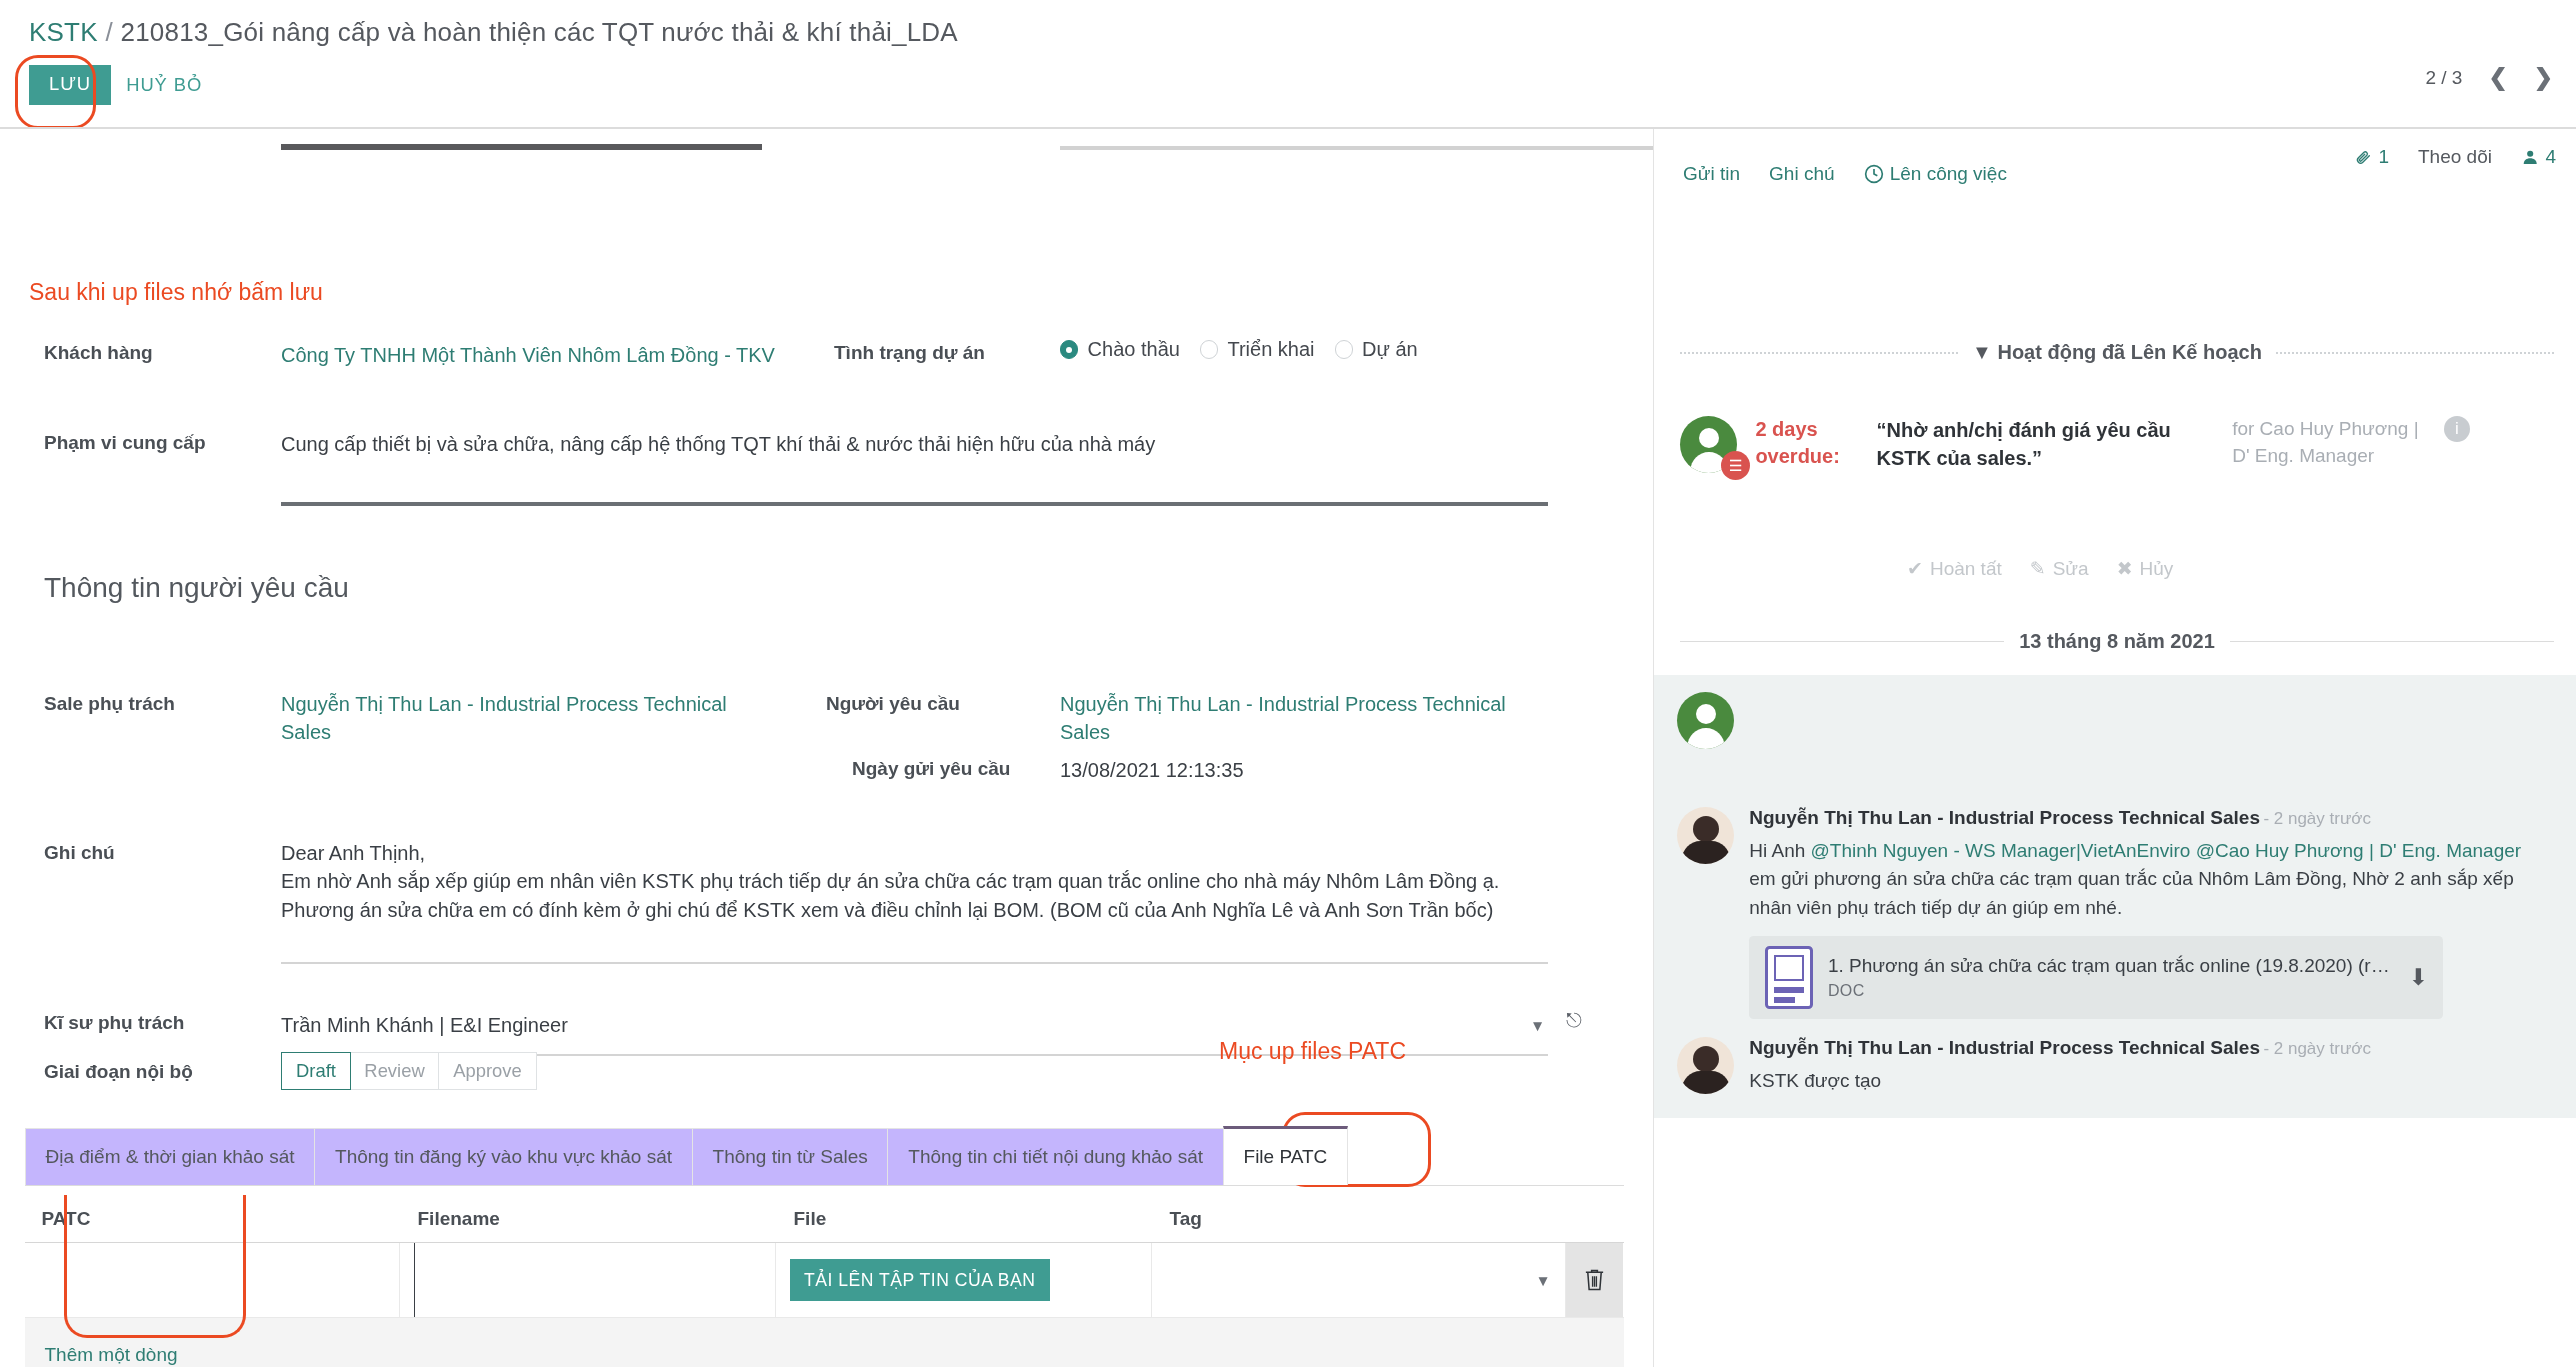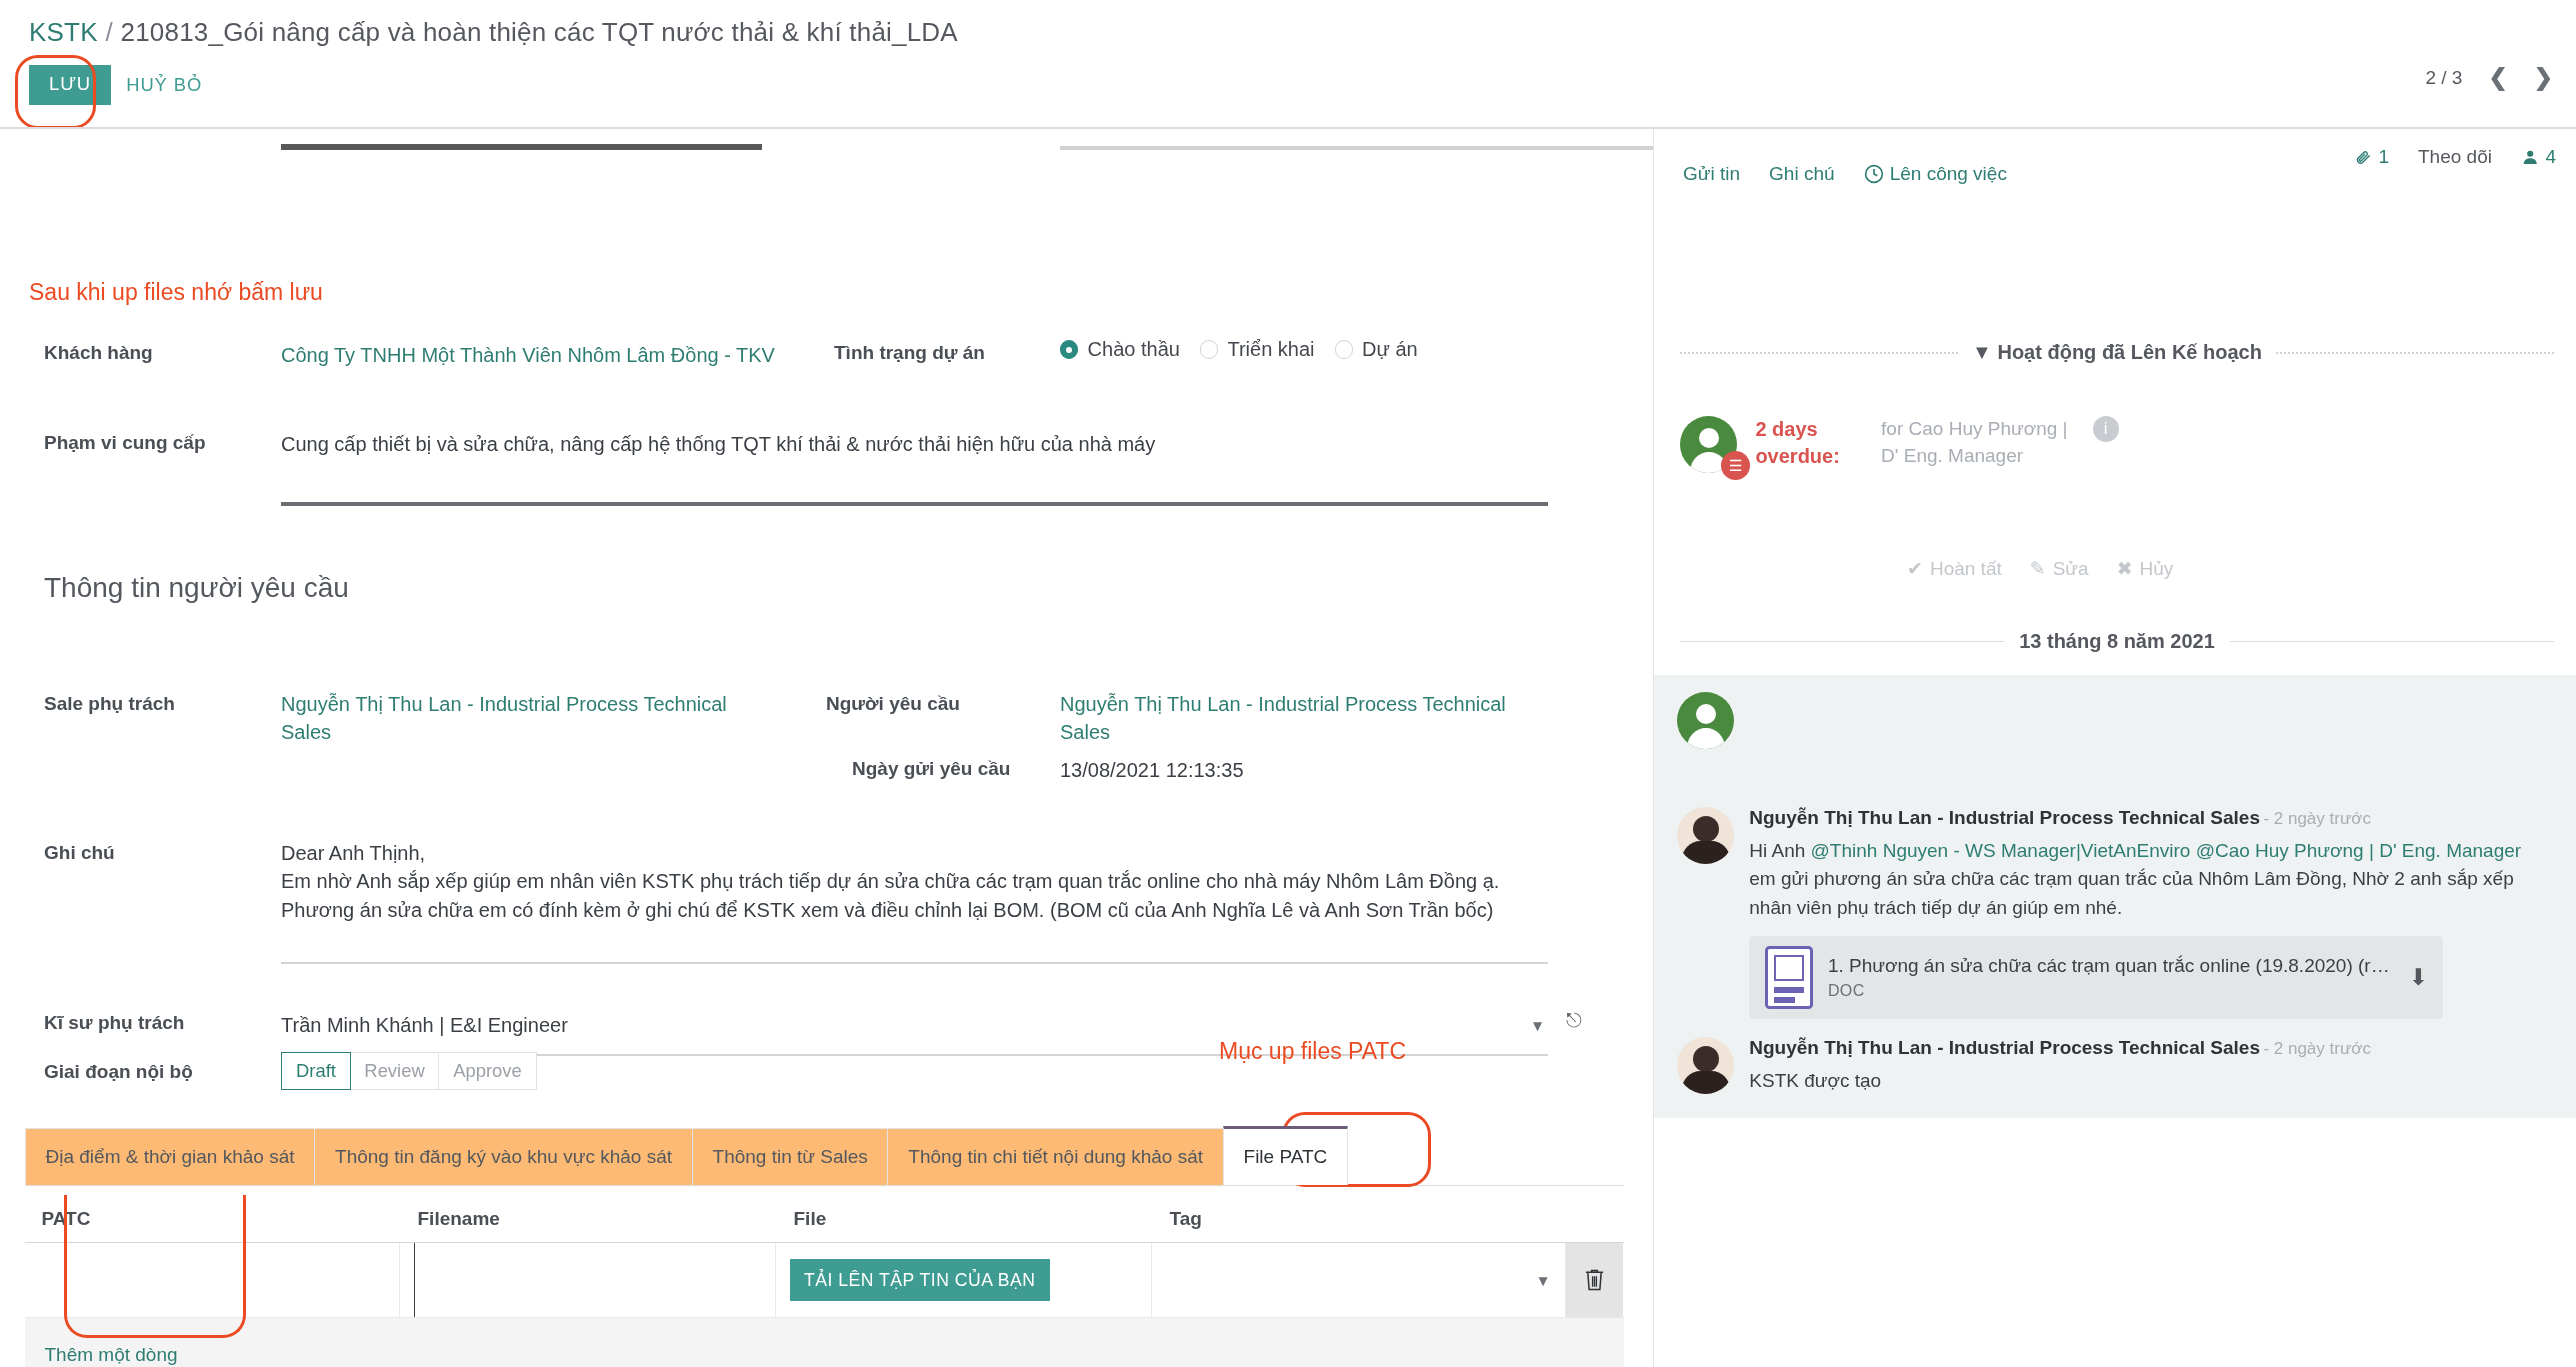--- a/index.html
+++ b/index.html
@@ -78,21 +78,21 @@
   }
   .stage-btn.active { color:#2e7d73; border-color:#2e7d73; position:relative; z-index:2;}
 
   .ext-link-icon { position:absolute; font-size:20px; color:#5b6068; cursor:pointer;}
   .caret-icon { position:absolute; font-size:15.3px; color:#6b7077; cursor:pointer;}
 
   
   .notebook { position:absolute; left:24.5px; top:997px; width:1599px; }
   .tabs { display:flex; align-items:flex-end; border-bottom:1.5px solid #dcdcdc; }
   .tab {
-    font-size:19px; color:#54585e; padding:17px 20px; background:#fdba74;
+    font-size:19px; color:#54585e; padding:17px 20px; background:#c4b5fd;
     border:1.5px solid #e4e4e4; border-bottom:none; margin-right:-1.5px; cursor:pointer;
     white-space:nowrap;
   }
   .tab.active { border-top:3.8px solid #6c5b7b; color:#2f3338; background:#fff; position:relative; z-index:3;}
   .rb-tab { left:1282px; top:983px; width:149px; height:75px; }
 
   
   .dtable { position:absolute; left:24.5px; top:1066px; width:1599px; }
   .dt-head { display:flex; height:48px; align-items:center; border-bottom:1.5px solid #d6d6d6;}
   .dt-th { font-size:19px; font-weight:bold; color:#4a4f55; padding-left:17px; }
@@ -342,20 +342,21 @@
         <span class="dl-line"></span>
       </div>
 
       <div class="activity">
         <div class="avatar av-green">
           <span class="av-head"></span>
           <span class="av-body"></span>
         </div>
         <span class="badge-act">☰</span>
         <div class="act-overdue">2 days overdue:</div>
+        <div class="act-summary">“Nhờ anh/chị đánh giá yêu cầu KSTK của sales.”</div>
         <div class="act-for">for Cao Huy Phương | D' Eng. Manager</div>
         <div class="info-icon">i</div>
       </div>
 
       <div class="act-actions">
         <span class="act-action">✔ <span>Hoàn tất</span></span>
         <span class="act-action">✎ <span>Sửa</span></span>
         <span class="act-action">✖ <span>Hủy</span></span>
       </div>
 

